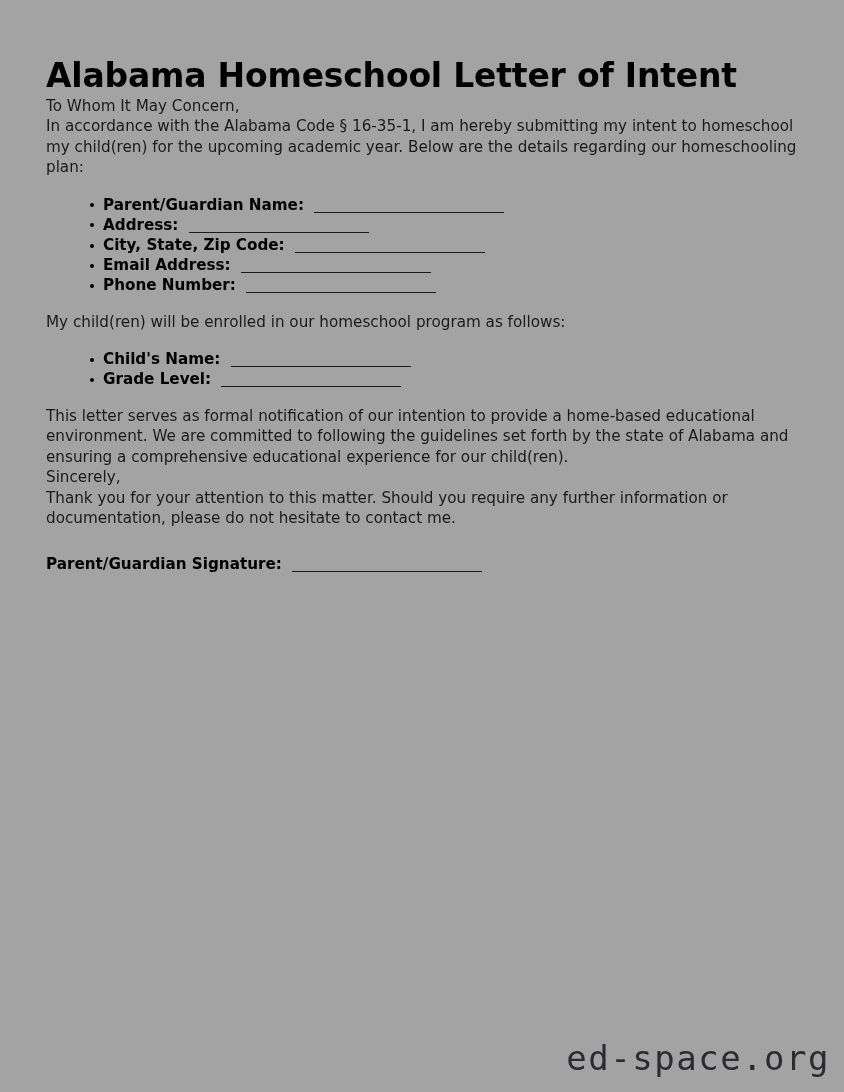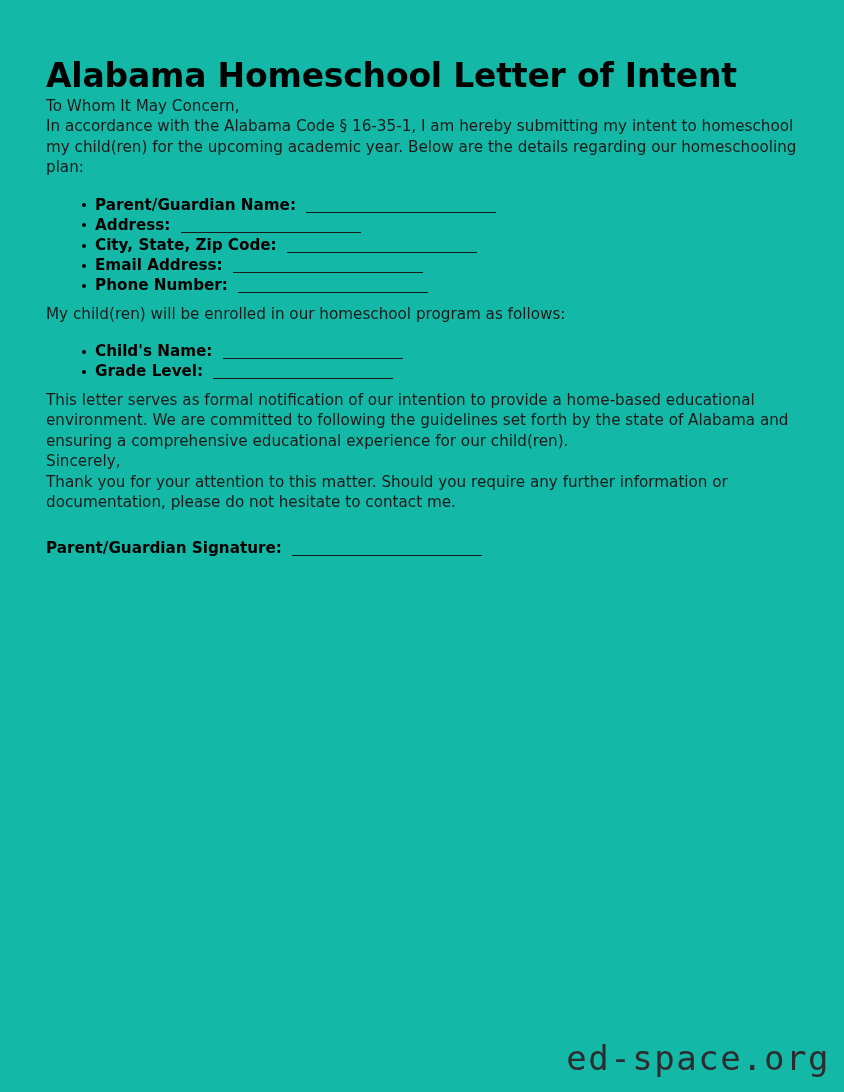--- a/index.html
+++ b/index.html
@@ -14,21 +14,21 @@
     font-family: "DejaVu Sans", "Liberation Sans", sans-serif;
     color: #000000;
     overflow: hidden;
   }
 
   .page {
     position: absolute;
     top: 0; left: 0;
     width: 844px;
     height: 1092px;
-    background: #14b8a6;
+    background: #a3a3a3;
     box-sizing: border-box;
   }
 
   .content {
     position: absolute;
     left: 46px;
     top: 0;
     width: 752px;
   }
 
@@ -53,21 +53,21 @@
 
   .sp-salutation { margin-top: 30px; }
   .sp-intro { margin-top: 21px; }
   .sp-follows { margin-top: 21px; }
   .sp-formal { margin-top: 22px; }
   .sp-thanks { margin-top: 22px; }
   .sp-sincerely { margin-top: 22px; }
 
   ul.field-list {
     list-style: none;
-    margin: 8px;
+    margin: 16px;
     padding: 0;
   }
   ul.list-1 { margin-top: 17px; }
   ul.list-2 { margin-top: 17px; }
 
   ul.field-list li {
     position: relative;
     padding-left: 41px;
     font-size: 15.2px;
     line-height: 20.2px;

